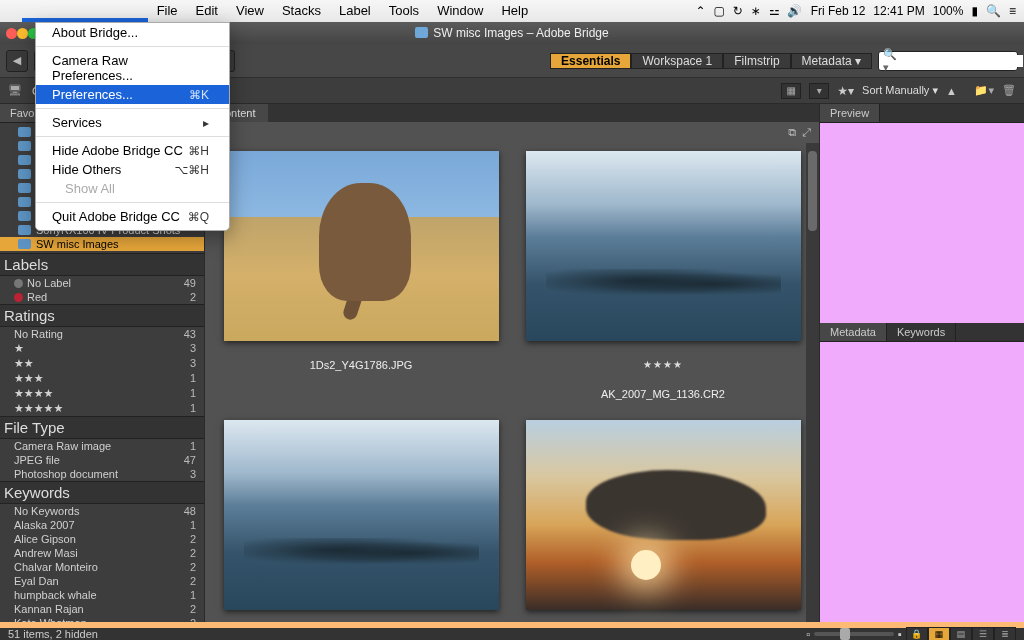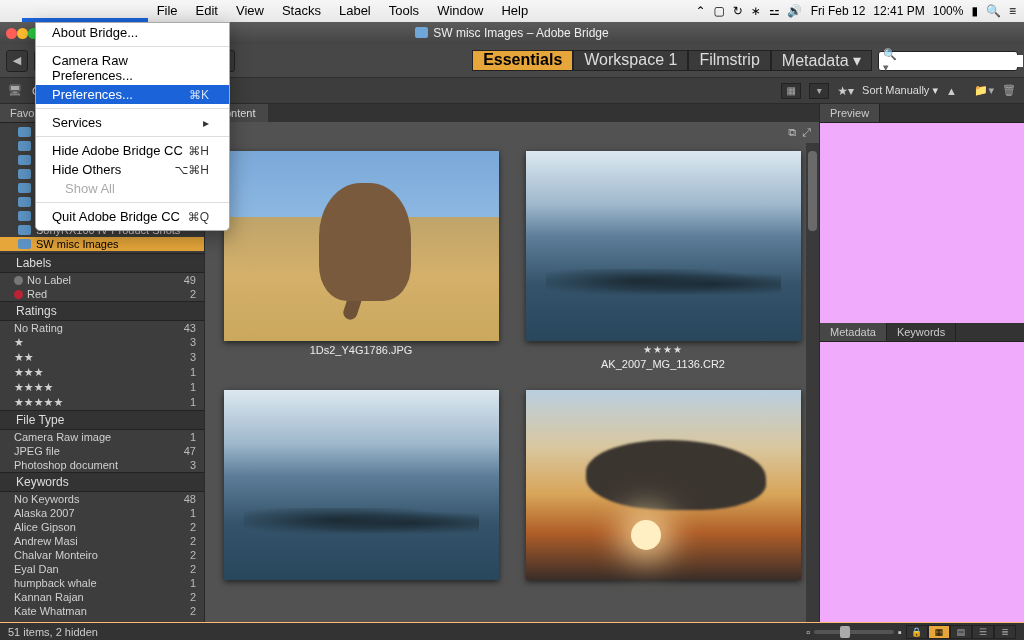--- a/index.html
+++ b/index.html
@@ -23,21 +23,21 @@
 .tl-dot { width:11px; height:11px; border-radius:50%; }
 .tl-red{background:#ff5f57;} .tl-yel{background:#febc2e;} .tl-grn{background:#28c840;}
 .titlebar .title { position:absolute; left:0; right:0; text-align:center; font-size:12px; color:#eee; }
 .titlebar .title .ficon{display:inline-block;width:13px;height:11px;background:#6fa7d9;border-radius:2px;margin-right:5px;vertical-align:-1px;}
 
 .toolbar { height: 34px; background:#474747; border-bottom:1px solid #2e2e2e; display:flex; align-items:center; padding:0 6px; gap:6px; }
 .toolbar .navbtn{width:22px;height:22px;background:#3a3a3a;border:1px solid #222;border-radius:3px;display:flex;align-items:center;justify-content:center;color:#bbb;}
 .toolbar .sep{width:1px;height:22px;background:#2e2e2e;margin:0 2px;}
 .toolbar .spacer{flex:1;}
 .ws-tabs{display:flex;gap:0;}
-.ws-tab{padding:0 10px;background:#3a3a3a;border:1px solid #222;font-size:16px;color:#ddd;}
+.ws-tab{padding:0 10px;background:#3a3a3a;border:1px solid #222;font-size:12px;color:#ddd;}
 .ws-tab.active{background:#e6a63a;color:#000;font-weight:bold;}
 .search{width:140px;height:20px;background:#fff;border:1px solid #222;border-radius:3px;display:flex;align-items:center;padding:0 4px;}
 .search .mag{color:#666;font-size:11px;margin-right:3px;}
 
 .pathbar{height:26px;background:#3d3d3d;border-bottom:1px solid #2a2a2a;display:flex;align-items:center;justify-content:space-between;padding:0 8px;}
 .pathbar .left{display:flex;align-items:center;gap:4px;}
 .pathbar .crumb{display:flex;align-items:center;gap:4px;padding:2px 6px;}
 .fold-ico{width:13px;height:10px;background:#79b3e0;border-radius:2px;display:inline-block;}
 .chev{color:#888;}
 .pathbar .right{display:flex;align-items:center;gap:8px;}
@@ -50,33 +50,33 @@
 .panel-tab{display:flex;background:#333;border-bottom:1px solid #222;}
 .panel-tab .tab{padding:3px 10px;font-size:11px;color:#ccc;border-right:1px solid #222;}
 .panel-tab .tab.active{background:#474747;}
 
 .folders{overflow:hidden;padding:2px 0;}
 .folders .folder{display:flex;align-items:center;gap:5px;padding:1px 4px 1px 18px;font-size:11px;color:#d8d8d8;}
 .folders .folder.sel{background:#e6a63a;color:#000;}
 .folders .folder .fold-ico{background:#5d94c4;}
 
 .filter-panel{flex:1;overflow:auto;background:#3d3d3d;}
-.section-h{background:#333;padding:2px 16px;font-size:12px;color:#ddd;border-top:1px solid #222;border-bottom:1px solid #222;}
+.section-h{background:#333;padding:2px 4px;font-size:15px;color:#ddd;border-top:1px solid #222;border-bottom:1px solid #222;}
 .frow{display:flex;justify-content:space-between;padding:1px 8px 1px 14px;font-size:11px;color:#d0d0d0;}
 .frow .cnt{color:#bbb;}
 .frow .dot{width:9px;height:9px;border-radius:50%;display:inline-block;margin-right:4px;vertical-align:-1px;}
 
 .content{flex:1;display:flex;flex-direction:column;background:#525252;}
 .content-tab{background:#333;display:flex;}
 .content-tab .tab{padding:3px 12px;font-size:11px;background:#474747;}
 .content-bar{display:flex;justify-content:flex-end;padding:4px 8px;gap:6px;}
 .content-bar .ico{color:#bbb;font-size:11px;}
 .thumbs{flex:1;overflow:auto;padding:8px 6px;position:relative;}
 .thumb-grid{display:grid;grid-template-columns:1fr 1fr;gap:20px 18px;padding:0 8px;}
-.thumb{display:flex;flex-direction:column;align-items:center;gap:3px;}
+.thumb{display:flex;flex-direction:column;align-items:center;gap:18px;}
 .thumb .pic{width:275px;height:190px;box-shadow:0 2px 6px rgba(0,0,0,.6);}
 .thumb .name{font-size:11px;color:#eee;}
 .thumb .stars{color:#ddd;font-size:10px;letter-spacing:1px;}
 
 .elephant{background:
  linear-gradient(180deg,#7aa8d8 0%,#8cb8e2 35%,#bfa46a 35%,#d4b06a 65%,#caa85d 100%);
  position:relative;}
 .elephant::after{content:"";position:absolute;left:95px;top:32px;width:92px;height:118px;background:#7a5a3d;border-radius:45% 45% 30% 30%;}
 .elephant::before{content:"";position:absolute;left:128px;top:100px;width:14px;height:70px;background:#6e5237;border-radius:8px;transform:rotate(18deg);}
 .whale{background:linear-gradient(180deg,#dce8f0 0%,#9fb8cc 28%,#5d7e99 45%,#35546b 70%,#28465c 100%);position:relative;}
@@ -84,21 +84,21 @@
 .sunset{background:linear-gradient(180deg,#b9cfe0 0%,#d9c79f 30%,#d8a559 55%,#b05f28 75%,#3a2d28 100%);position:relative;}
 .sunset::after{content:"";position:absolute;left:105px;top:130px;width:30px;height:30px;border-radius:50%;background:#ffefc2;box-shadow:0 0 30px 12px rgba(255,230,170,.7);}
 .sunset::before{content:"";position:absolute;left:60px;top:50px;width:180px;height:70px;background:#3b3530;border-radius:50% 60% 40% 50%;filter:blur(1px);}
 
 .vscroll{position:absolute;right:0;top:0;bottom:0;width:13px;background:#3a3a3a;}
 .vscroll .thumb-s{position:absolute;left:2px;right:2px;top:8px;height:80px;background:#6a6a6a;border-radius:4px;}
 
 .rightpanel{width:205px;background:#f0abfc;border-left:1px solid #2a2a2a;display:flex;flex-direction:column;}
 .rightpanel .panel-tab .tab{padding:3px 10px;}
 
-.statusbar{height:18px;background:#333;border-top:1px solid #fdba74;display:flex;align-items:center;justify-content:space-between;padding:0 8px;font-size:11px;color:#ccc;}
+.statusbar{height:18px;background:#333;border-top:6px solid #fdba74;display:flex;align-items:center;justify-content:space-between;padding:0 8px;font-size:11px;color:#ccc;}
 .statusbar .viewctrl{display:flex;align-items:center;gap:4px;}
 .slider{width:80px;height:4px;background:#555;border-radius:2px;position:relative;}
 .slider .knob{position:absolute;left:26px;top:-4px;width:10px;height:12px;background:#aaa;border-radius:2px;}
 .vmode{display:flex;gap:0;}
 .vmode .m{width:22px;height:14px;border:1px solid #222;background:#333;display:flex;align-items:center;justify-content:center;font-size:9px;color:#aaa;}
 .vmode .m.active{background:#e6a63a;color:#000;}
 </style>
 </head>
 <body>
 

